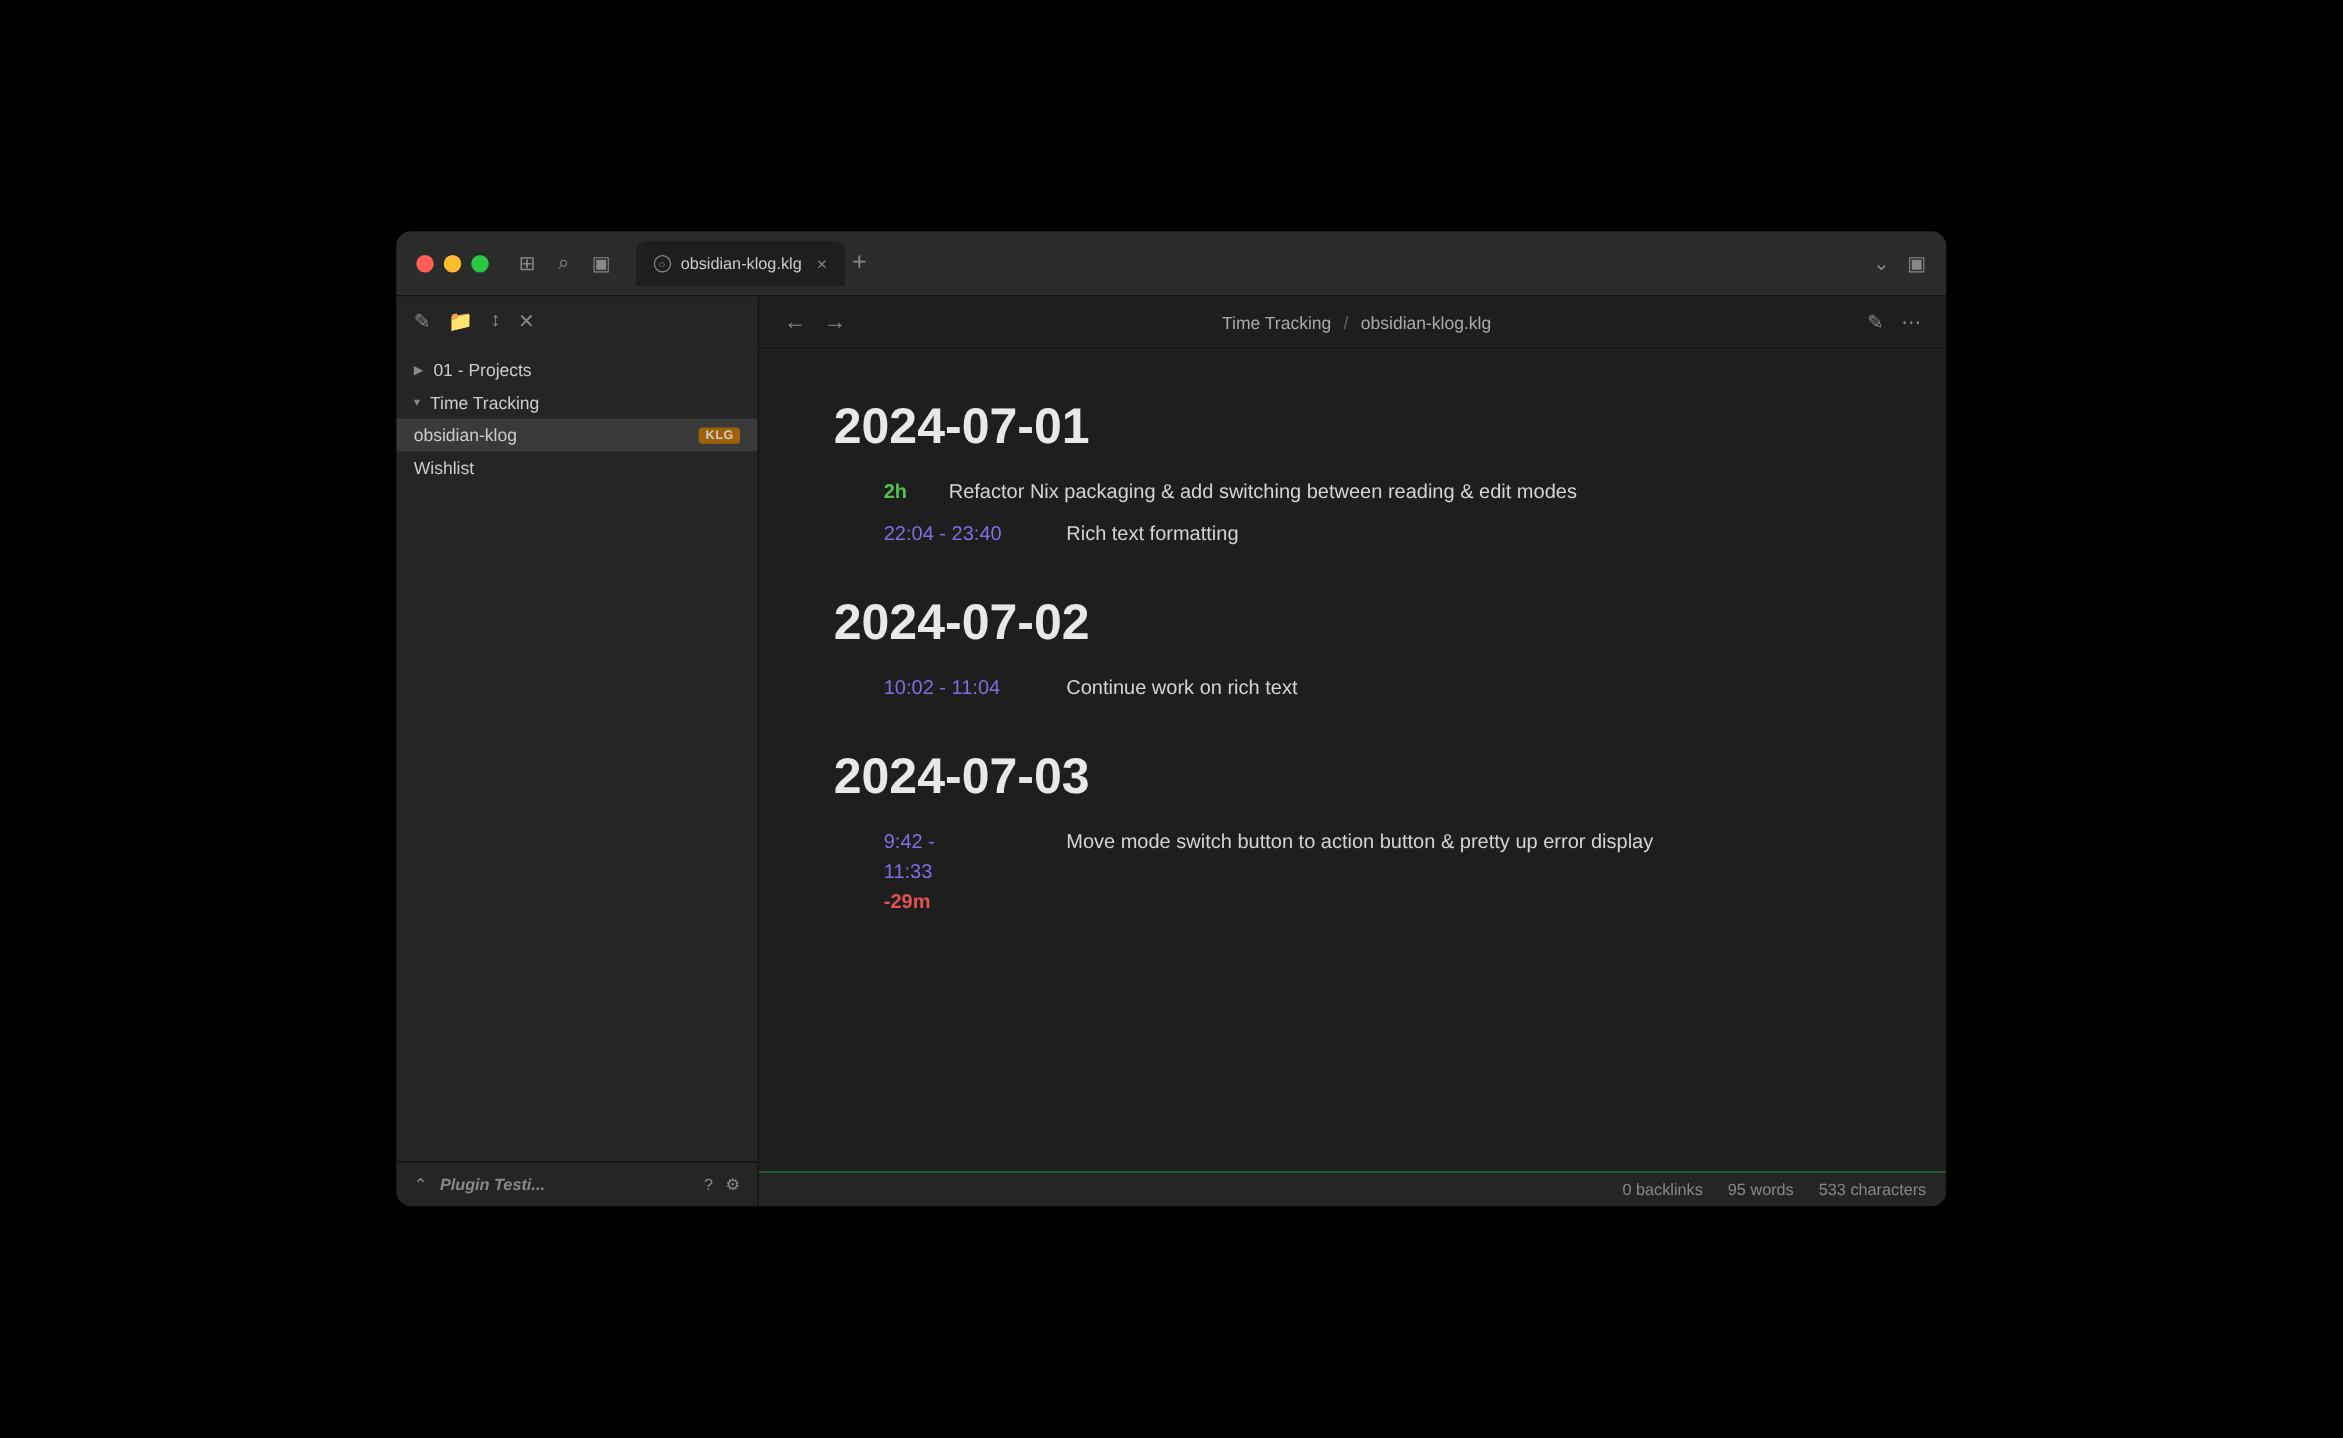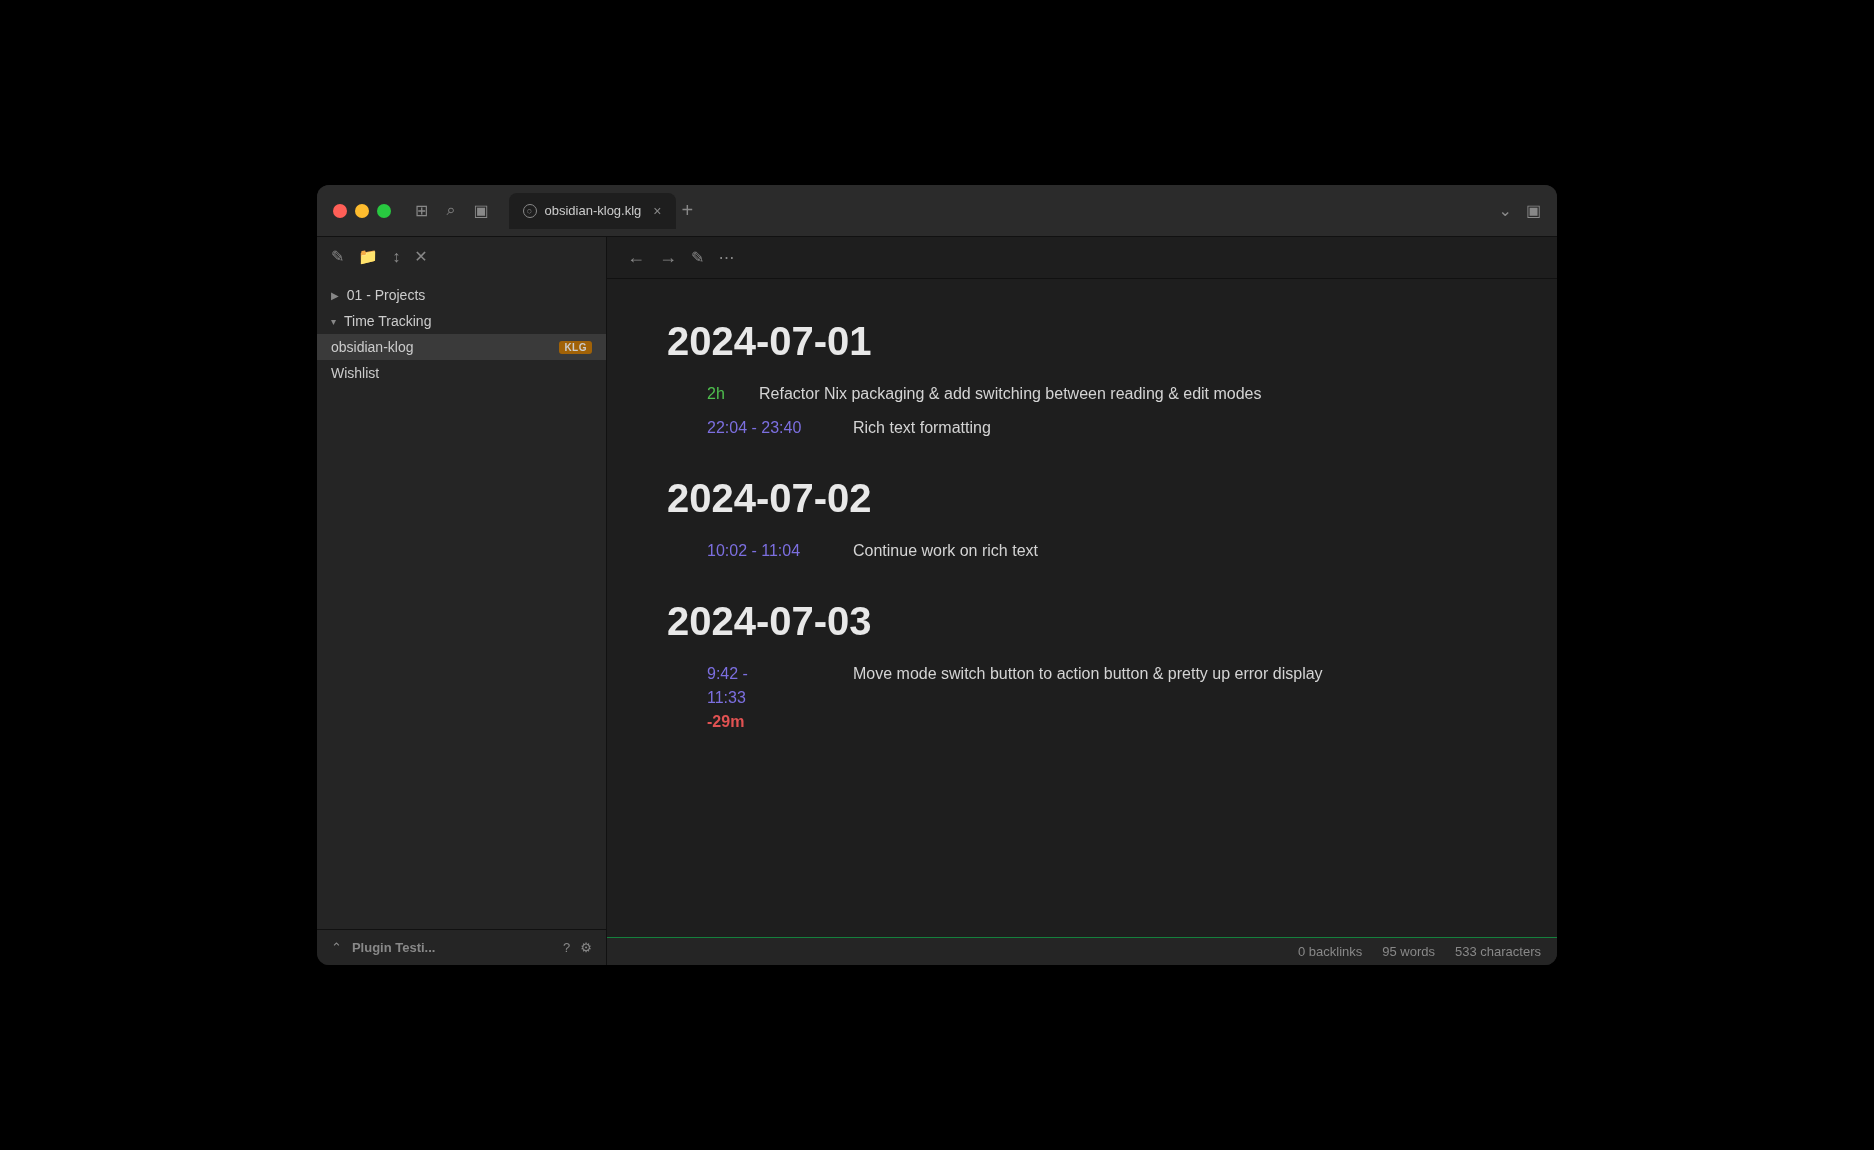--- a/index.html
+++ b/index.html
@@ -165,20 +165,21 @@
       padding: 10px 14px;
       display: flex;
       align-items: center;
       gap: 10px;
       color: #888;
       font-size: 13px;
     }
     .sidebar-footer-label {
       flex: 1;
       font-weight: 600;
+      font-style: italic;
     }
     
     .editor {
       flex: 1;
       display: flex;
       flex-direction: column;
       background: #1e1e1e;
       overflow: hidden;
     }
     .editor-header {
@@ -238,21 +239,21 @@
       line-height: 1.5;
     }
     .time-range {
       color: #7c6fe0;
       white-space: nowrap;
       font-size: 16px;
       min-width: 130px;
     }
     .duration {
       color: #4fc14f;
-      font-weight: 400;
+      font-weight: 700;
       font-size: 16px;
       min-width: 36px;
     }
     .entry-desc {
       color: #d4d4d4;
     }
     .negative-time {
       color: #e05252;
       font-weight: 600;
       font-size: 16px;
@@ -341,20 +342,25 @@
         <span class="sidebar-footer-label">Plugin Testi...</span>
         <span style="cursor:pointer;">?</span>
         <span style="cursor:pointer;">⚙</span>
       </div>
     </div>
 
     <div class="editor">
       <div class="editor-header">
         <span class="nav-btn">←</span>
         <span class="nav-btn">→</span>
+        <div class="breadcrumb">
+          <span>Time Tracking</span>
+          <span class="breadcrumb-sep">/</span>
+          <span>obsidian-klog.klg</span>
+        </div>
         <div class="editor-header-actions">
           <span>✎</span>
           <span>⋯</span>
         </div>
       </div>
 
       <div class="editor-body">
 
         <div class="date-section">
           <div class="date-heading">2024-07-01</div>

